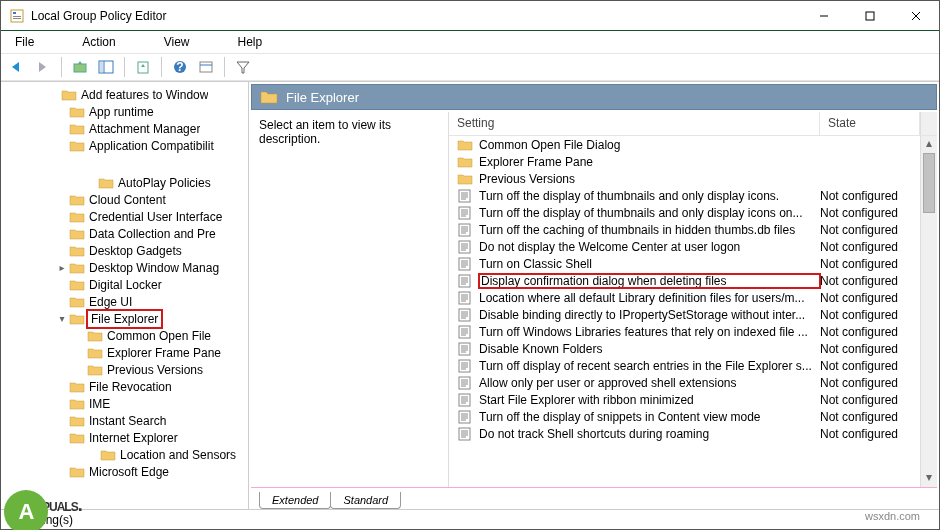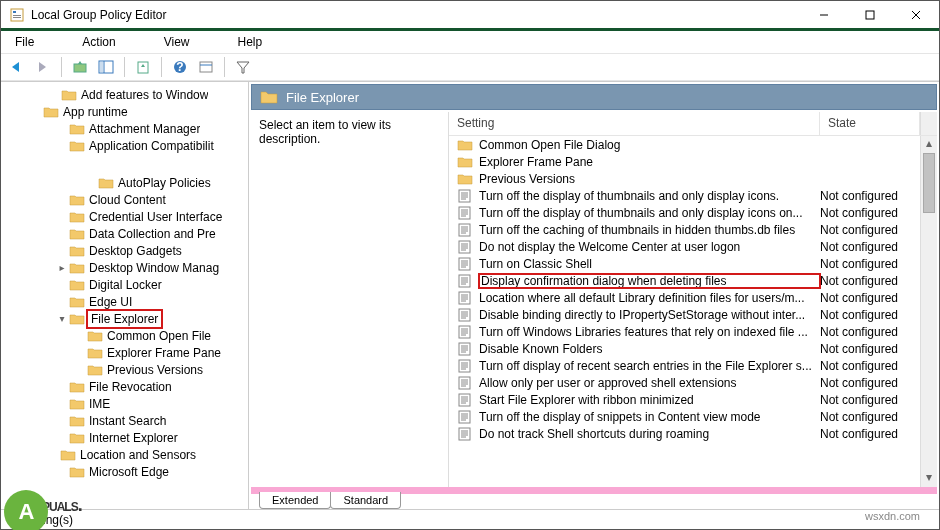--- a/index.html
+++ b/index.html
@@ -1,18 +1,18 @@
 <!DOCTYPE html>
 <html><head>
 <meta charset="utf-8">
 <style>
 * { box-sizing: border-box; margin: 0; padding: 0; font-family: "Segoe UI", Tahoma, sans-serif; font-size: 12px; }
 body { background: #fff; width: 940px; height: 530px; overflow: hidden; position: relative; }
 .window { width: 940px; height: 530px; border: 1px solid #555; display: flex; flex-direction: column; background: #fff; }
-.titlebar { height: 30px; display: flex; align-items: center; padding: 0 0 0 8px; background: #fff; border-bottom: 3px solid #14532d; }
+.titlebar { height: 30px; display: flex; align-items: center; padding: 0 0 0 8px; background: #fff; border-bottom: 1px solid #14532d; }
 .titlebar .icon { width: 16px; height: 16px; margin-right: 6px; }
 .titlebar .title { flex: 1; font-size: 12px; }
 .titlebar .btn { width: 46px; height: 30px; display: flex; align-items: center; justify-content: center; }
 .menubar { height: 22px; display: flex; align-items: center; padding: 0 4px; gap: 28px; }
 .menubar .item { padding: 2px 10px; }
 .toolbar { height: 28px; display: flex; align-items: center; padding: 2px 4px; border-top: 1px solid #e5e5e5; border-bottom: 1px solid #e5e5e5; gap: 2px; }
 .toolbar .tbtn { width: 24px; height: 24px; display: flex; align-items: center; justify-content: center; border: 1px solid transparent; }
 .toolbar .sep { width: 1px; height: 20px; background: #ccc; margin: 0 4px; }
 .content { flex: 1; display: flex; overflow: hidden; border-top: 1px solid #ccc; }
 .tree { width: 248px; border-right: 1px solid #ccc; overflow: hidden; padding: 4px 0; background: #fff; }
@@ -31,21 +31,21 @@
 .list-head { display: flex; height: 24px; border-bottom: 1px solid #e5e5e5; }
 .list-head .col { padding: 4px 8px; border-right: 1px solid #e5e5e5; color: #444; }
 .col-setting { flex: 1; }
 .col-state { width: 100px; }
 .list-body { overflow: hidden; }
 .row { display: flex; align-items: center; height: 17px; padding-left: 8px; }
 .row .ricon { width: 16px; height: 14px; margin-right: 6px; flex-shrink: 0; }
 .row .rtext { flex: 1; white-space: nowrap; overflow: hidden; text-overflow: ellipsis; padding-right: 8px; }
 .row .rstate { width: 100px; white-space: nowrap; }
 .row.hl .rtext { outline: 2px solid #d21919; outline-offset: -1px; padding-left: 2px; }
-.tabs { height: 22px; display: flex; align-items: flex-end; padding-left: 8px; border-top: 7px solid #f9a8d4; margin: 0 2px; background: #fff; }
+.tabs { height: 22px; display: flex; align-items: flex-end; padding-left: 8px; border-top: 1px solid #f9a8d4; margin: 0 2px; background: #fff; font-style: italic; }
 .tab { padding: 2px 12px 2px 12px; border: 1px solid #999; border-top: none; border-radius: 0 0 4px 4px; background: #fff; font-size: 11px; margin-right: -1px; position: relative; }
 .tab.active { background: #fff; }
 .statusbar { height: 20px; border-top: 1px solid #ccc; padding: 2px 6px; font-size: 11px; display: flex; align-items: center; }
 .wm { position: absolute; bottom: 8px; right: 20px; color: #888; font-size: 11px; }
 .logo-wm { position: absolute; bottom: 4px; left: 4px; font-size: 18px; font-weight: bold; color: #333; letter-spacing: -1px; pointer-events:none; }
 .logo-wm .av { background: #6ab43e; color: #fff; border-radius: 50%; width: 44px; height: 44px; display: inline-flex; align-items: center; justify-content: center; font-size: 22px; position: relative; top: 8px; margin-right: -6px; }
 .scrollbar-v { width: 17px; background: #f0f0f0; border-left: 1px solid #ddd; }
 
 
 svg.folder path { fill: #f3c96b; stroke: #c49a3a; stroke-width: 0.5; }
@@ -147,21 +147,21 @@
 
   <div class="content">
     <div class="tree" id="tree">
         <div class="tree-item" style="padding-left: 46px;">
           <span class="exp"></span>
           <span class="fold"><svg class="folder" width="16" height="14">
               <path d="M1 3 L6 3 L7 4 L15 4 L15 12 L1 12 Z"></path>
             </svg></span>
           <span class="lbl">Add features to Window</span>
         </div>
-        <div class="tree-item" style="padding-left: 28px;">
+        <div class="tree-item" style="padding-left: 54px;">
           <span class="exp"></span>
           <span class="fold"><svg class="folder" width="16" height="14">
               <path d="M1 3 L6 3 L7 4 L15 4 L15 12 L1 12 Z"></path>
             </svg></span>
           <span class="lbl">App runtime</span>
         </div>
         <div class="tree-item" style="padding-left: 54px;">
           <span class="exp"></span>
           <span class="fold"><svg class="folder" width="16" height="14">
               <path d="M1 3 L6 3 L7 4 L15 4 L15 12 L1 12 Z"></path>
@@ -280,21 +280,21 @@
             </svg></span>
           <span class="lbl">Instant Search</span>
         </div>
         <div class="tree-item" style="padding-left: 54px;">
           <span class="exp"></span>
           <span class="fold"><svg class="folder" width="16" height="14">
               <path d="M1 3 L6 3 L7 4 L15 4 L15 12 L1 12 Z"></path>
             </svg></span>
           <span class="lbl">Internet Explorer</span>
         </div>
-        <div class="tree-item" style="padding-left: 45px;">
+        <div class="tree-item" style="padding-left: 85px;">
           <span class="exp"></span>
           <span class="fold"><svg class="folder" width="16" height="14">
               <path d="M1 3 L6 3 L7 4 L15 4 L15 12 L1 12 Z"></path>
             </svg></span>
           <span class="lbl">Location and Sensors</span>
         </div>
         <div class="tree-item" style="padding-left: 54px;">
           <span class="exp"></span>
           <span class="fold"><svg class="folder" width="16" height="14">
               <path d="M1 3 L6 3 L7 4 L15 4 L15 12 L1 12 Z"></path>

